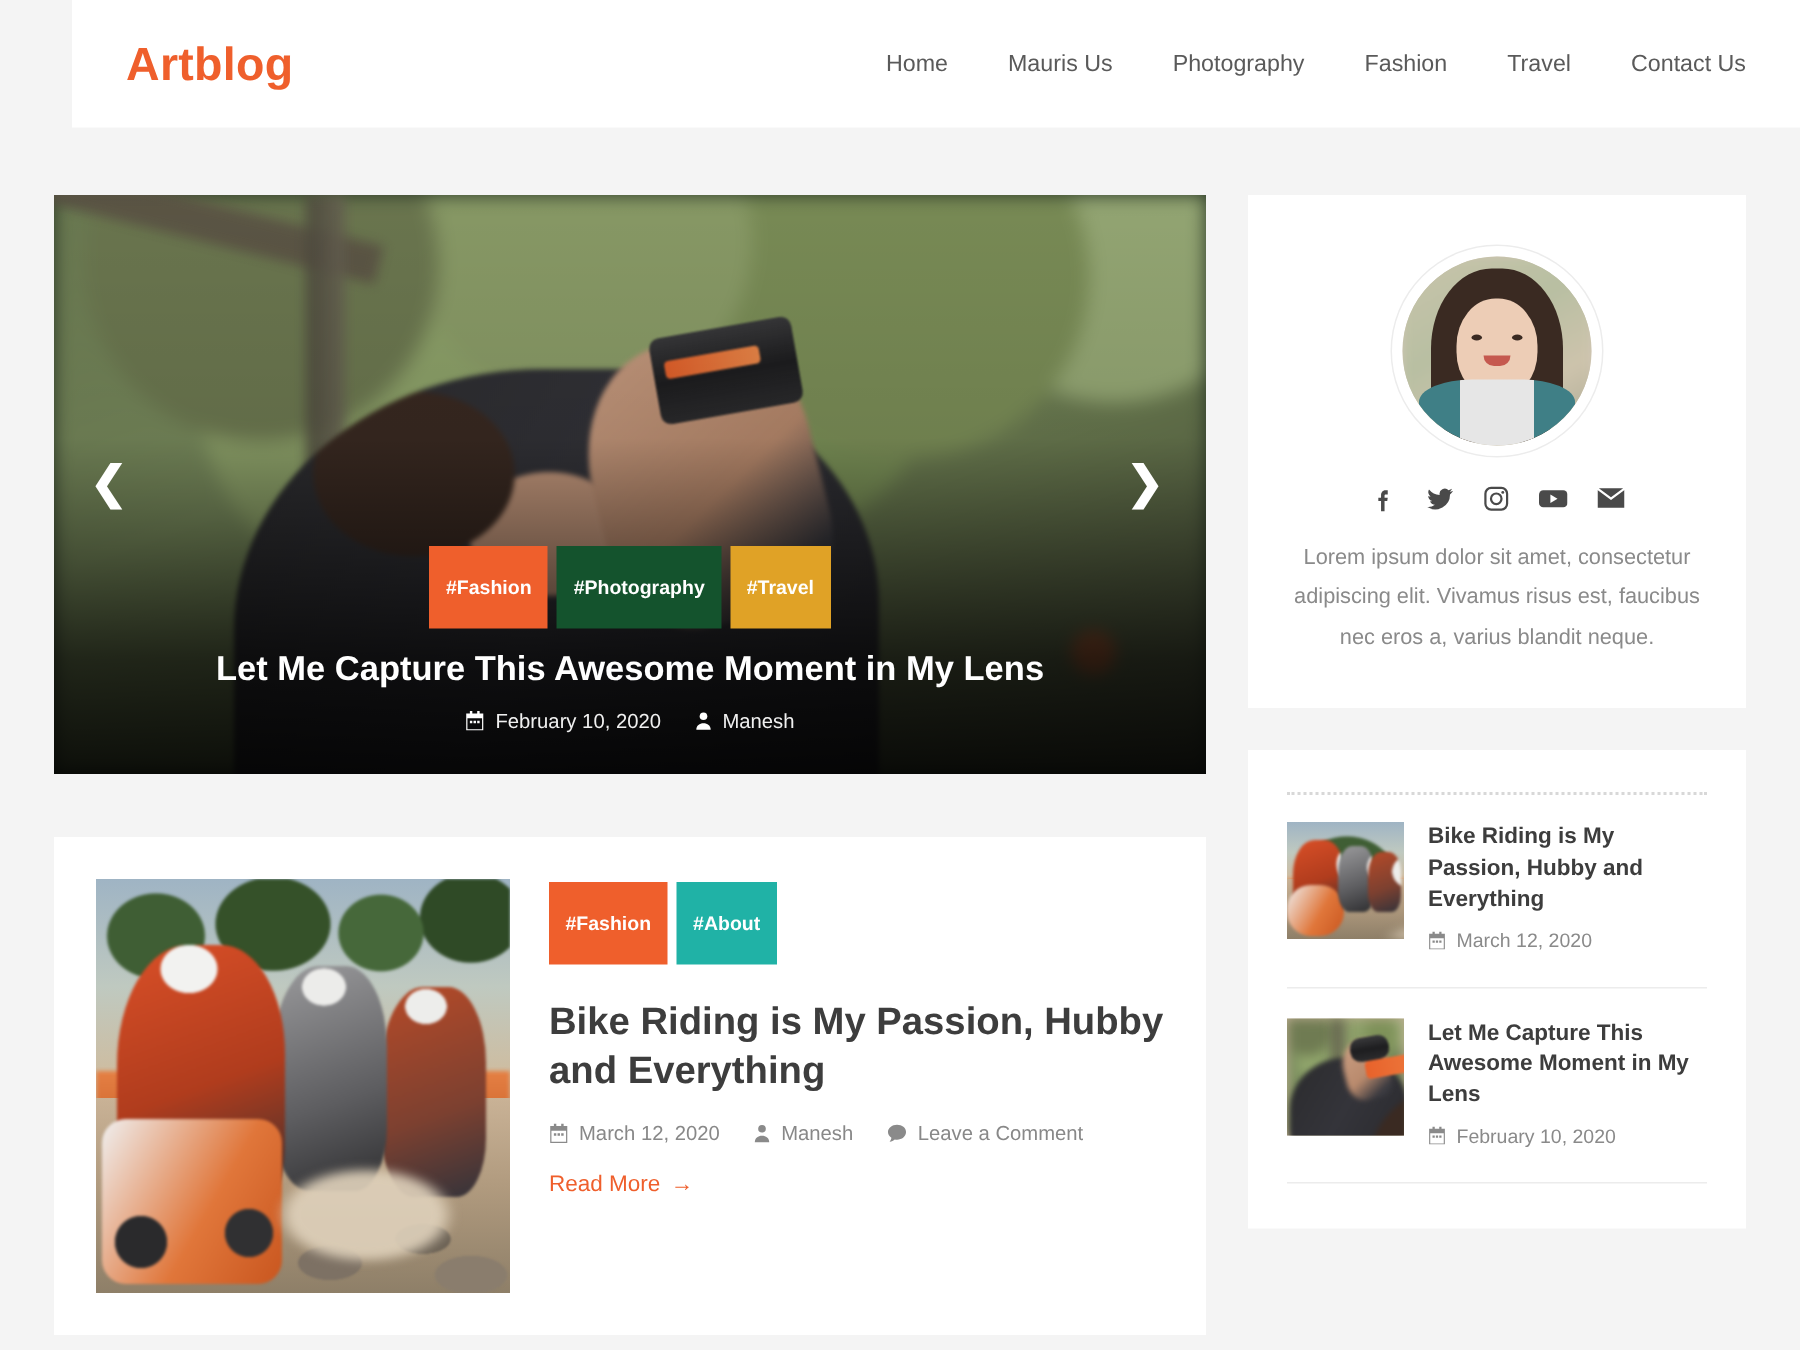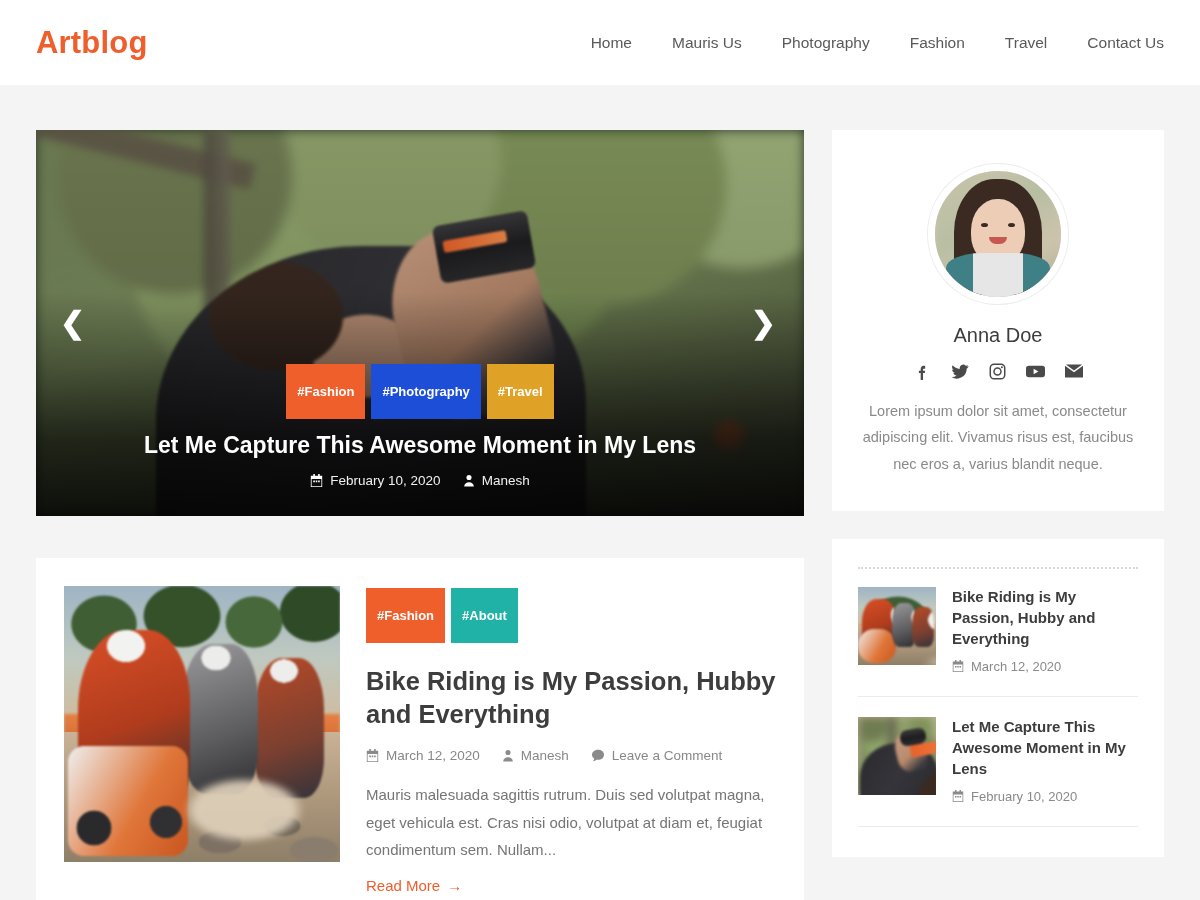--- a/index.html
+++ b/index.html
@@ -8,20 +8,21 @@
     background: #f4f4f4;
     font-family: "Liberation Sans", sans-serif;
     overflow: hidden;
   }
 
   
   .site-header {
     height: 85px; background: #ffffff;
     display: flex; align-items: center;
     padding: 0 36px;
+    margin-left: 48px;
   }
   .logo {
     font-size: 31px; font-weight: 700; color: #ef5f2c;
     letter-spacing: .2px; cursor: pointer;
   }
   .main-nav { margin-left: auto; display: flex; align-items: center; gap: 0; }
   .nav-link {
     font-size: 15.5px; color: #5a5a5a; padding: 0 20px;
     cursor: pointer; white-space: nowrap;
   }
@@ -288,21 +289,21 @@
         <div class="hp-camera"></div>
       </div>
       <div class="hero-shade"></div>
 
       <div class="arrow left">❮</div>
       <div class="arrow right">❯</div>
 
       <div class="hero-caption">
         <div class="tag-row">
           <span class="tag" style="background:#ef5f2c">#Fashion</span>
-          <span class="tag" style="background:#1d4ed8">#Photography</span>
+          <span class="tag" style="background:#14532d">#Photography</span>
           <span class="tag" style="background:#e0a226">#Travel</span>
         </div>
         <h2 class="hero-title">Let Me Capture This Awesome Moment in My Lens</h2>
         <div class="hero-meta">
           <span>
             <svg class="ico" width="13" height="13" viewBox="0 0 16 16" fill="#fff">
                 <path d="M4 0h2v2h4V0h2v2h3v14H1V2h3V0zM2 6v9h12V6H2zm2 2h2v2H4V8zm3 0h2v2H7V8zm3 0h2v2h-2V8z"></path>
               </svg>
             <i style="font-style:normal">February 10, 2020</i>
           </span>
@@ -350,42 +351,40 @@
               </svg>
             <i style="font-style:normal">Manesh</i>
           </span>
           <span>
             <svg class="ico" width="14" height="13" viewBox="0 0 16 16" fill="#8a8a8a">
                 <path d="M8 1C3.9 1 .6 3.7.6 7c0 1.9 1.1 3.6 2.8 4.7-.1 1-.6 2.2-1.5 3.3 1.8-.3 3.3-1.1 4.3-1.9.6.1 1.2.2 1.8.2 4.1 0 7.4-2.7 7.4-6.3S12.1 1 8 1z"></path>
               </svg>
             <i style="font-style:normal">Leave a Comment</i>
           </span>
         </div>
-        <p class="post-excerpt">Mauris malesuada sagittis rutrum. Duis sed volutpat magna, eget vehicula est. Cras nisi odio, volutpat at diam et, feugiat condimentum sem. Nullam...</p>
         <a class="read-more">
           <span>Read More</span>
           <span>→</span>
         </a>
       </div>
     </article>
   </main>
 
   <aside class="col-side">
 
     <section class="widget profile">
       <div class="avatar">
         <div class="av-bg"></div>
         <div class="av-hair"></div>
         <div class="av-face"></div>
         <div class="av-eye l"></div>
         <div class="av-eye r"></div>
         <div class="av-smile"></div>
         <div class="av-body"></div>
       </div>
-      <div class="profile-name">Anna Doe</div>
       <div class="social-row">
         <a class="social-icon">
           <svg width="17" height="17" viewBox="0 0 16 16" fill="#4a4a4a">
               <path d="M10.5 5.3H9.1c-.3 0-.6.3-.6.7v1.3h2l-.3 2.1H8.5V16H6.3V9.4H4.6V7.3h1.7V5.7C6.3 4 7.4 2.6 9 2.6h1.5v2.7z"></path>
             </svg>
         </a>
         <a class="social-icon">
           <svg width="18" height="17" viewBox="0 0 16 16" fill="#4a4a4a">
               <path d="M16 3.1c-.6.3-1.2.4-1.9.5.7-.4 1.2-1.1 1.4-1.8-.6.4-1.3.6-2.1.8A3.3 3.3 0 0 0 7.8 5.6 9.3 9.3 0 0 1 1.1 2.2a3.3 3.3 0 0 0 1 4.4c-.5 0-1-.2-1.5-.4 0 1.6 1.1 2.9 2.6 3.2-.4.1-.9.1-1.4.1.4 1.3 1.6 2.2 3 2.3A6.6 6.6 0 0 1 0 13.2 9.3 9.3 0 0 0 14.3 5.3c.7-.5 1.2-1.1 1.7-1.8z"></path>
             </svg>

